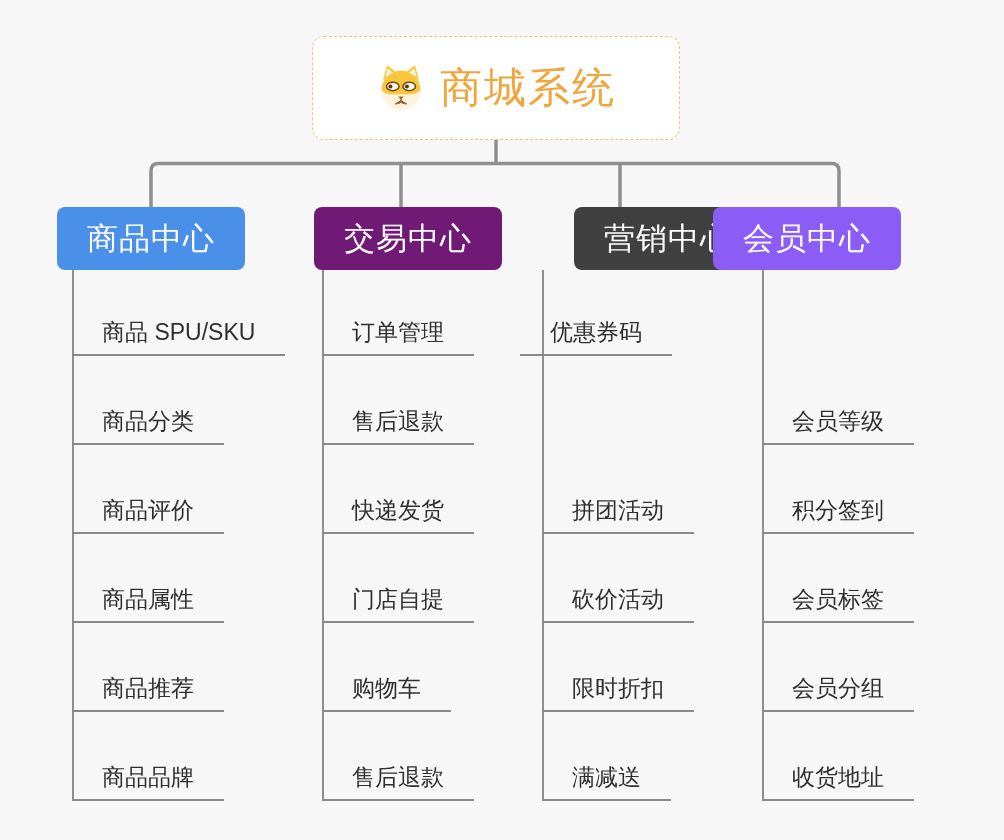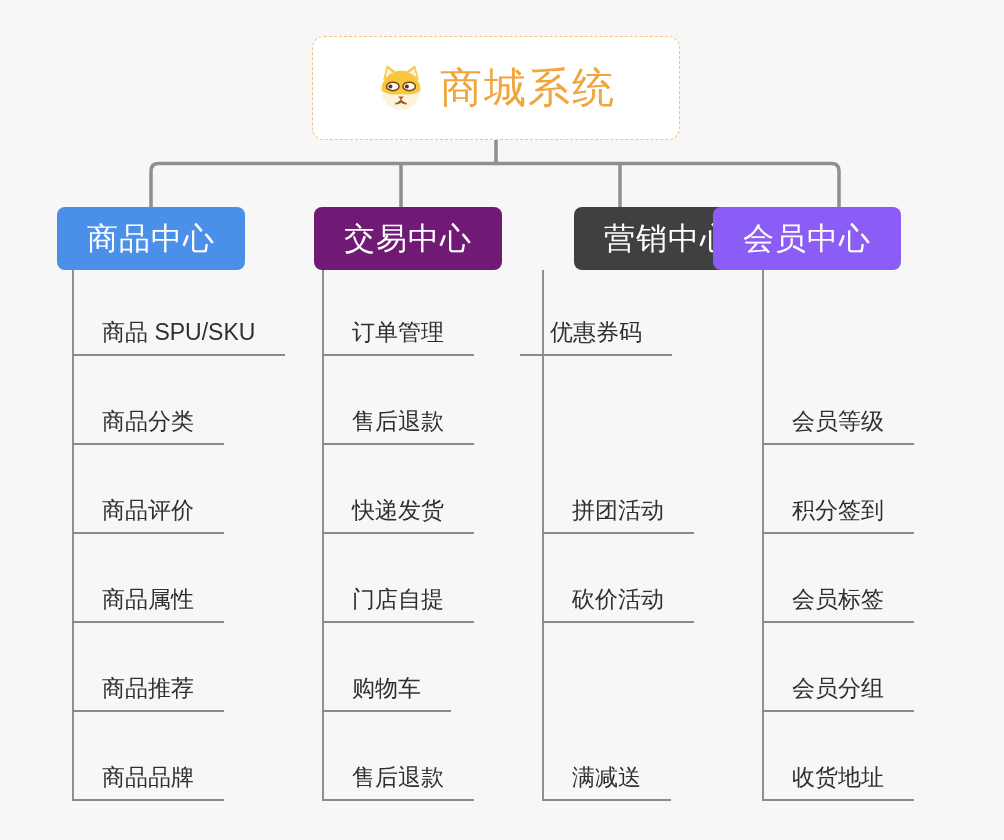--- a/index.html
+++ b/index.html
@@ -134,20 +134,21 @@
   <div class="leaf" style="left:322px;top:318px">订单管理</div>
   <div class="leaf" style="left:322px;top:407px">售后退款</div>
   <div class="leaf" style="left:322px;top:496px">快递发货</div>
   <div class="leaf" style="left:322px;top:585px">门店自提</div>
   <div class="leaf" style="left:322px;top:674px">购物车</div>
   <div class="leaf" style="left:322px;top:763px">售后退款</div>
 
   <div class="leaf" style="left:520px;top:318px">优惠券码</div>
   <div class="leaf" style="left:542px;top:496px">拼团活动</div>
   <div class="leaf" style="left:542px;top:585px">砍价活动</div>
+  <div class="leaf" style="left:542px;top:674px">限时折扣</div>
   <div class="leaf" style="left:542px;top:763px">满减送</div>
 
   <div class="leaf" style="left:762px;top:407px">会员等级</div>
   <div class="leaf" style="left:762px;top:496px">积分签到</div>
   <div class="leaf" style="left:762px;top:585px">会员标签</div>
   <div class="leaf" style="left:762px;top:674px">会员分组</div>
   <div class="leaf" style="left:762px;top:763px">收货地址</div>
 
 </div>
 

